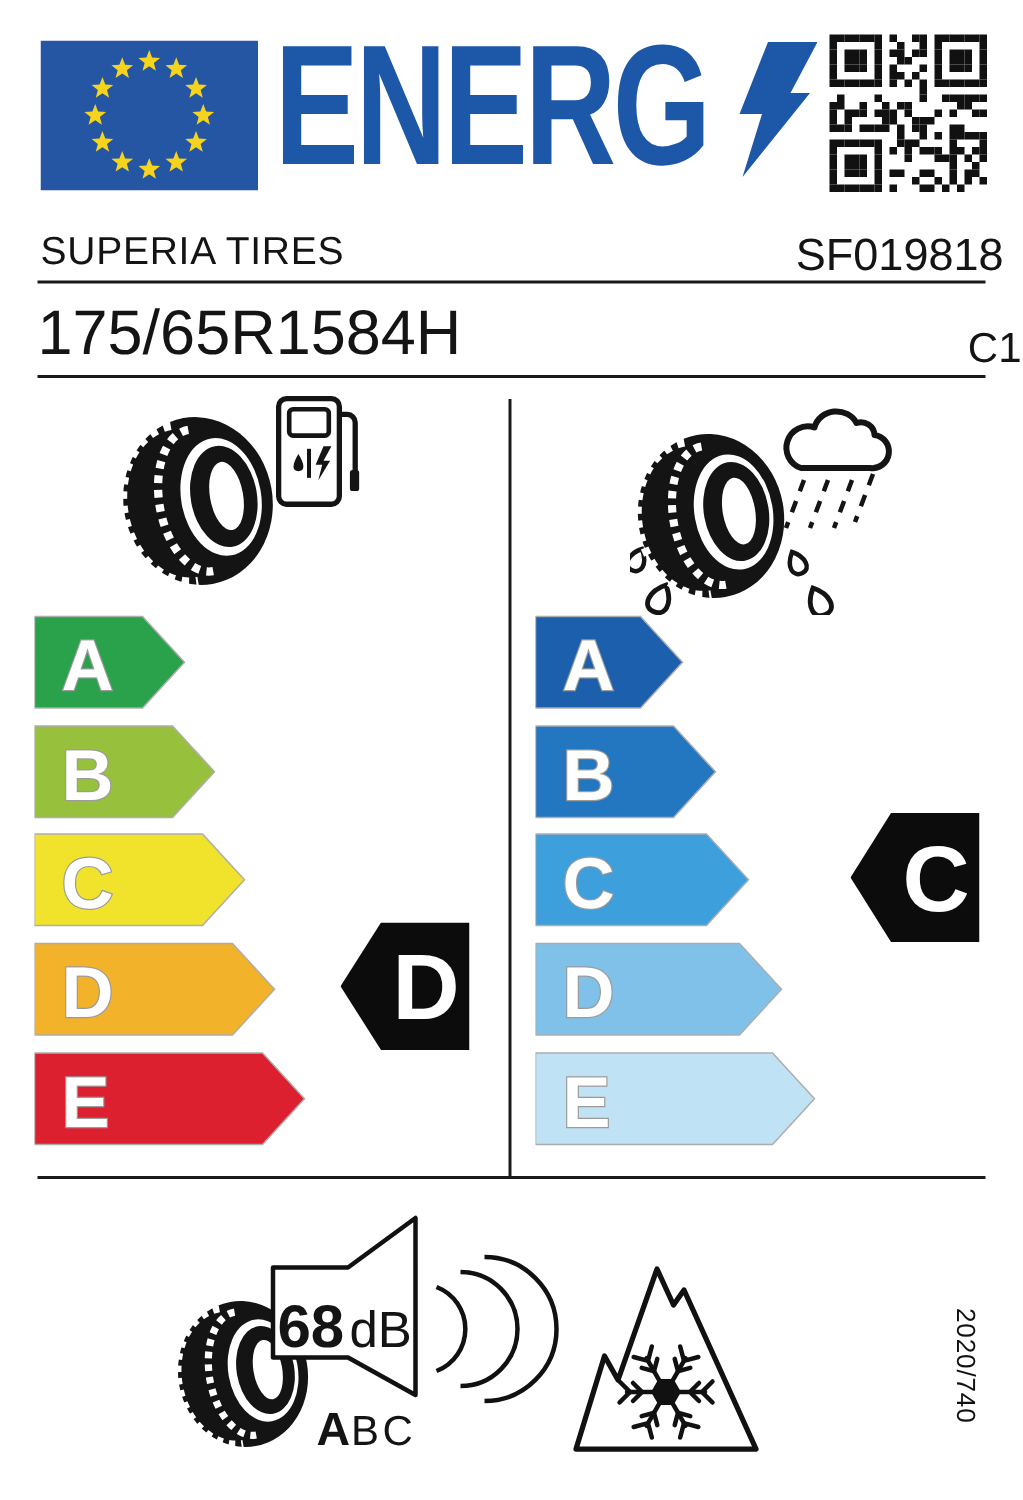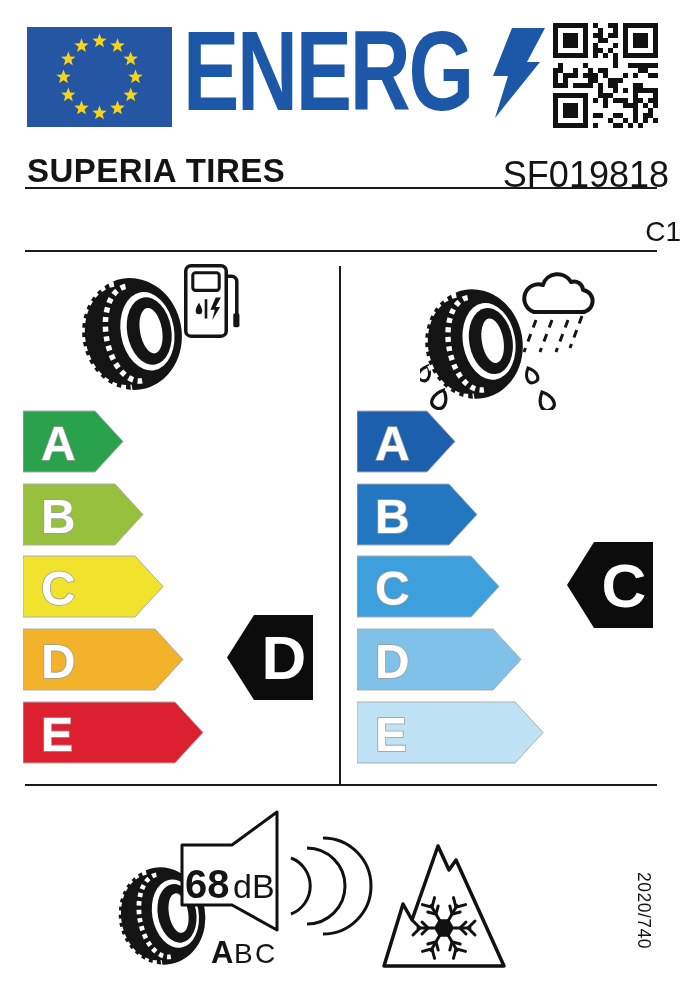--- a/index.html
+++ b/index.html
@@ -2,22 +2,22 @@
 <html><head>
 <meta charset="utf-8">
 <style>
   html,body{margin:0;padding:0;background:#fff;}
   .label{position:relative;width:682px;height:1000px;background:#fff;
          font-family:"Liberation Sans",sans-serif;color:#141414;overflow:hidden;padding-left:25px;}
   .abs{position:absolute;}
   .logo-text{position:absolute;left:183px;top:14px;font-size:114px;font-weight:bold;
              line-height:1;color:#1d57a8;letter-spacing:-3px;
              transform:scaleX(0.74);transform-origin:left top;white-space:nowrap;}
-  .brand{position:absolute;left:27px;top:152px;font-size:33px;font-weight:bold;letter-spacing:.5px;}
-  .model{position:absolute;right:38px;top:154px;font-size:36px;}
+  .brand{position:absolute;left:27px;top:152px;font-size:26px;font-weight:normal;letter-spacing:.5px;}
+  .model{position:absolute;right:38px;top:154px;font-size:30px;}
   .size{position:absolute;left:25px;top:198px;font-size:42px;}
   .tclass{position:absolute;right:26px;top:216px;font-size:28px;}
   .hline{position:absolute;left:25px;width:632px;height:2px;background:#1a1a1a;}
   .vline{position:absolute;left:339px;top:266px;width:2px;height:518px;background:#1a1a1a;}
   .bar-letter{font-family:"Liberation Sans",sans-serif;font-size:48px;font-weight:bold;
               fill:#fff;stroke:#9b9b9b;stroke-width:1.6px;paint-order:stroke;}
   .rating-letter{font-family:"Liberation Sans",sans-serif;font-size:62px;font-weight:bold;fill:#fff;}
   .db-num{font-family:"Liberation Sans",sans-serif;font-size:40px;font-weight:bold;fill:#141414;}
   .db-unit{font-family:"Liberation Sans",sans-serif;font-size:34px;fill:#141414;}
   .noise-a{font-family:"Liberation Sans",sans-serif;font-size:31px;font-weight:bold;fill:#141414;}
@@ -293,20 +293,21 @@
         <rect x="66" y="101" width="5" height="5"></rect>
         <rect x="76" y="101" width="5" height="5"></rect>
         <rect x="86" y="101" width="5" height="5"></rect>
       </g>
   </svg>
 
   <div class="brand">SUPERIA TIRES</div>
   <div class="model">SF019818</div>
   <div class="hline" style="top:187px"></div>
 
+  <div class="size">175/65R1584H</div>
   <div class="tclass">C1</div>
   <div class="hline" style="top:250px"></div>
 
   <div class="vline"></div>
 
   <svg class="abs" style="left:80px;top:260px" width="180" height="148" viewBox="0 0 180 148">
     <use href="#tire" transform="translate(52,74) scale(0.92)"></use>
     <g transform="translate(104,4) scale(0.88)" stroke="#141414" fill="#fff" stroke-width="4">
       <rect x="2" y="2" width="46" height="80" rx="6"></rect>
       <rect x="10" y="10" width="30" height="20" rx="3" stroke-width="3.5"></rect>

